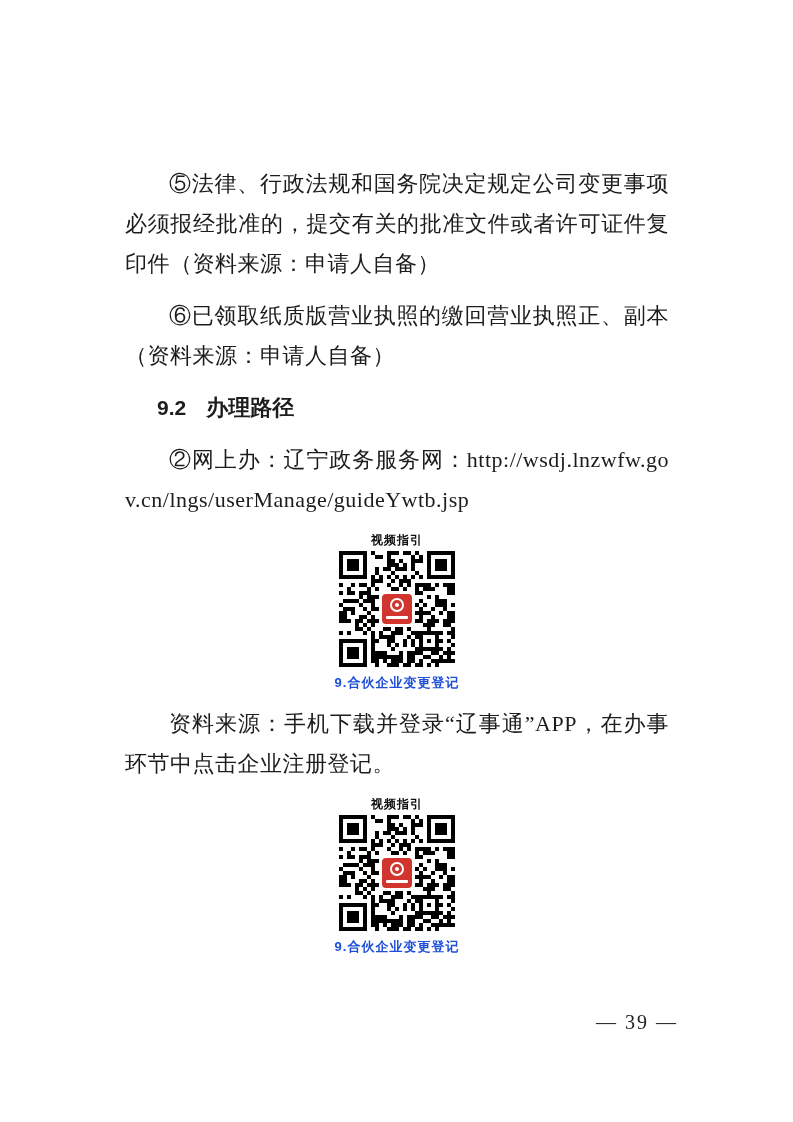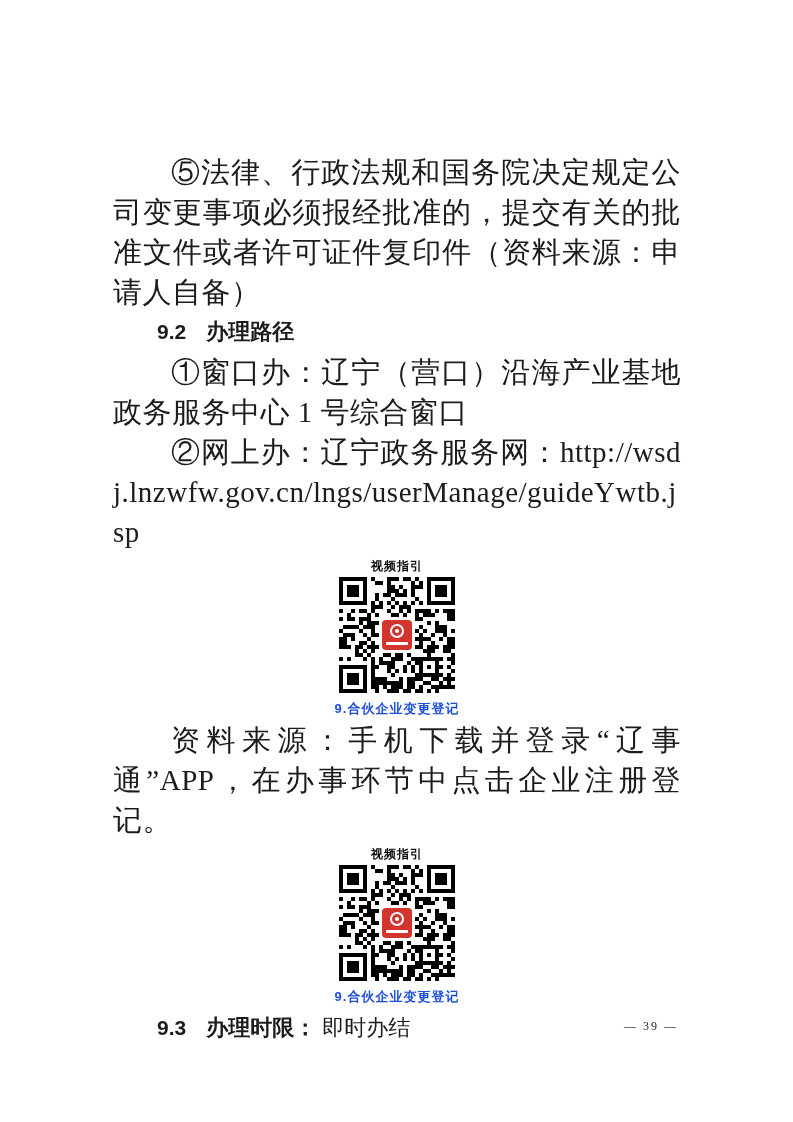--- a/index.html
+++ b/index.html
@@ -16,22 +16,22 @@
     font-family: "Liberation Serif", "DejaVu Serif", serif;
     color: #1c1c1c;
   }
   .content {
     position: absolute;
     left: 113px;
     top: 152px;
     width: 568px;
   }
   .para {
-    margin: 0;
-    font-size: 29px;
+    margin: 12px;
+    font-size: 22px;
     line-height: 40px;
     text-align: justify;
     text-indent: 2em;
     letter-spacing: 0.5px;
   }
   .para.url-wrap {
     word-break: break-all;
   }
   .heading {
     margin: 0;
@@ -122,39 +122,39 @@
     font-size: 13px;
     font-weight: 700;
     color: #1d4ed8;
     letter-spacing: 1px;
     margin-top: 3px;
   }
   .page-number {
     position: absolute;
     right: 115px;
     bottom: 88px;
-    font-size: 12px;
+    font-size: 20px;
     letter-spacing: 2px;
     color: #222;
   }
 </style>
 </head>
 <body>
 
 <div class="page">
   <div class="content">
 
     <p class="para">⑤法律、行政法规和国务院决定规定公司变更事项必须报经批准的，提交有关的批准文件或者许可证件复印件（资料来源：申请人自备）</p>
 
+    <p class="para">⑥已领取纸质版营业执照的缴回营业执照正、副本（资料来源：申请人自备）</p>
 
     <p class="heading">
       <span class="num">9.2</span><span class="hlabel">办理路径</span>
     </p>
 
-    <p class="para">①窗口办：辽宁（营口）沿海产业基地政务服务中心 1 号综合窗口</p>
 
     <p class="para url-wrap">②网上办：辽宁政务服务网：http://wsdj.lnzwfw.gov.cn/lngs/userManage/guideYwtb.jsp</p>
 
     <div class="qr-block">
       <div class="qr-label">视频指引</div>
       <div class="qr-frame">
         <div><svg width="116" height="116" xmlns="http://www.w3.org/2000/svg">
               <rect x="32" y="0" width="4" height="4" fill="#000000"></rect>
               <rect x="48" y="0" width="4" height="4" fill="#000000"></rect>
               <rect x="52" y="0" width="4" height="4" fill="#000000"></rect>
@@ -756,21 +756,18 @@
             </svg></div>
         <div class="qr-logo">
           <div class="emblem-ring"></div>
           <div class="emblem-dot"></div>
           <div class="emblem-text"></div>
         </div>
       </div>
       <div class="qr-caption">9.合伙企业变更登记</div>
     </div>
 
-    <p class="heading">
-      <span class="num">9.3</span><span class="hlabel">办理时限：</span><span class="htext">即时办结</span>
-    </p>
 
 
   </div>
 
   <div class="page-number">— 39 —</div>
 </div>
 
 </body></html>

